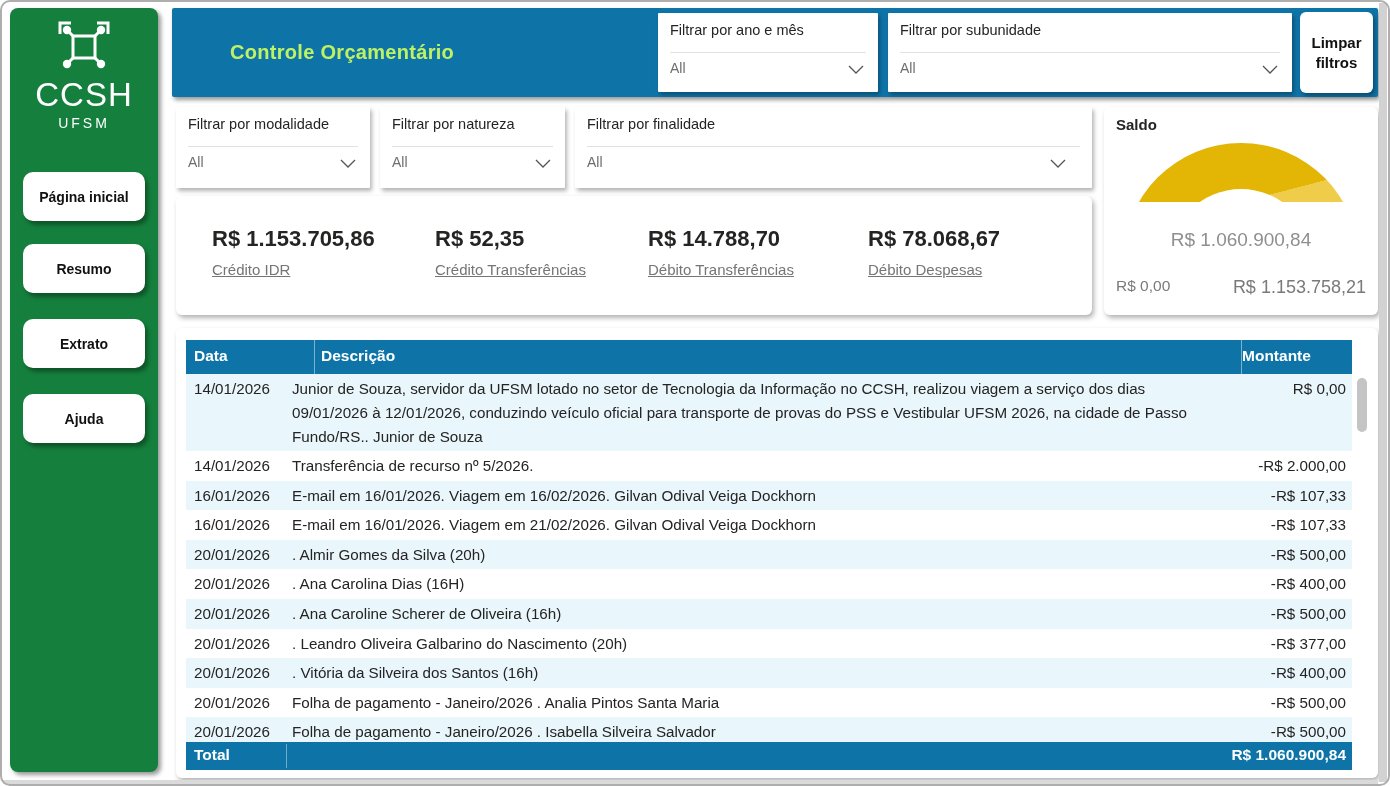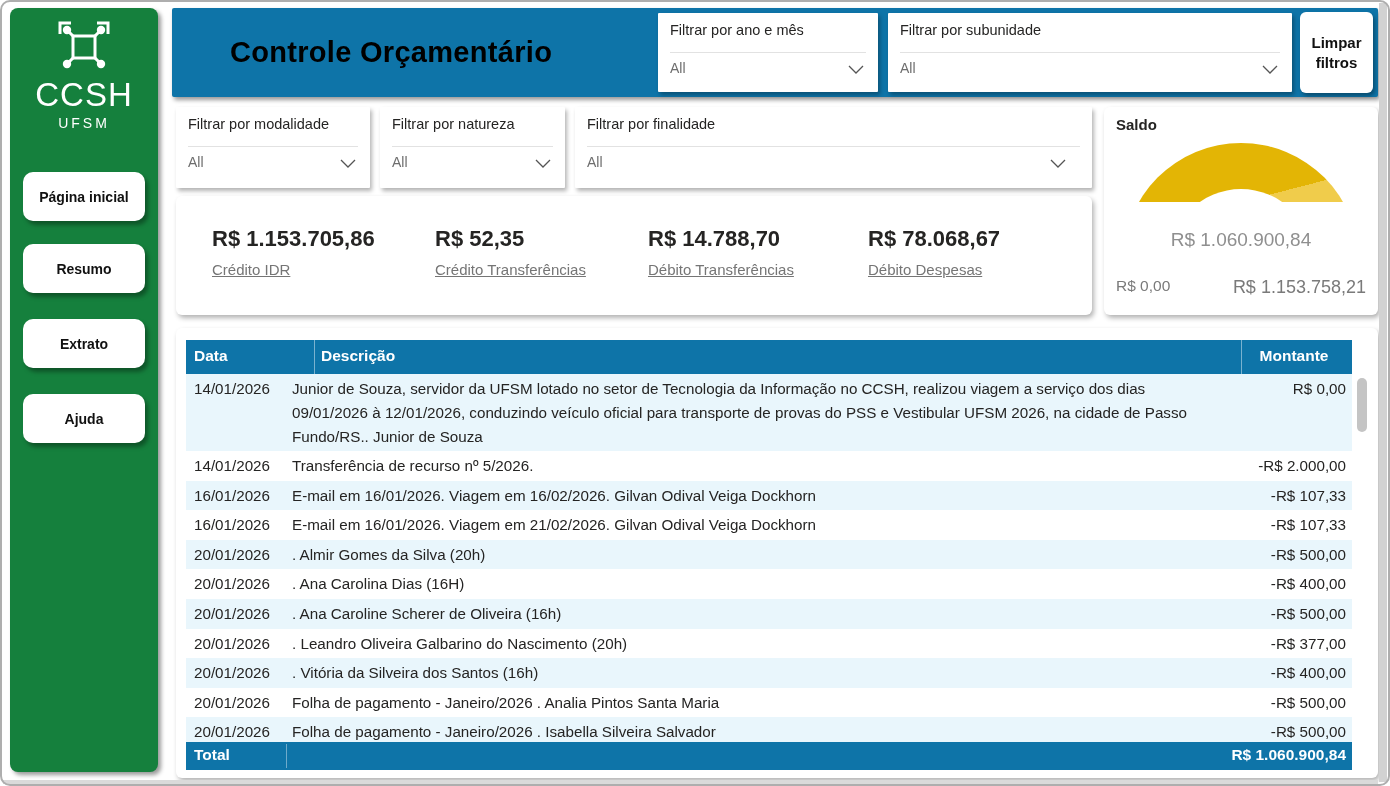--- a/index.html
+++ b/index.html
@@ -15,21 +15,21 @@
   .sidebar { position:absolute; left:10px; top:8px; width:148px; height:764px; background:#15803d; border-radius:8px; box-shadow:3px 3px 4px rgba(0,0,0,.4); }
   .logo-wrap { text-align:center; padding-top:12px; color:#fff; }
   .logo-acronym { font-size:33px; letter-spacing:1px; font-weight:400; line-height:1.05; }
   .logo-inst { font-size:14px; letter-spacing:3px; margin-top:2px; }
   .nav-btn { position:absolute; left:13px; width:122px; height:49px; background:#fff; border:none; border-radius:10px;
              box-shadow:3px 4px 4px rgba(0,0,0,.35); font-family:"Liberation Sans",sans-serif;
              font-size:14px; font-weight:bold; color:#111; cursor:pointer; display:flex; align-items:center; justify-content:center; }
 
   
   .header-band { position:absolute; left:172px; top:8px; width:1206px; height:89px; background:#0E74A8; border-radius:2px; box-shadow:2px 3px 4px rgba(0,0,0,.4); }
-  .page-title { position:absolute; left:58px; top:0; height:89px; display:flex; align-items:center; color:#000000; font-size:29px; font-weight:bold; letter-spacing:.3px; }
+  .page-title { position:absolute; left:58px; top:0; height:89px; display:flex; align-items:center; color:#bef264; font-size:20px; font-weight:bold; letter-spacing:.3px; }
 
   
   .slicer { position:absolute; background:#fff; border-radius:1px; box-shadow:2px 3px 4px rgba(0,0,0,.3); }
   .slicer-label { position:absolute; left:12px; top:9px; font-size:14.5px; color:#252423; white-space:nowrap; }
   .slicer-sep { position:absolute; left:12px; right:12px; top:39px; height:1px; background:#e2e2e2; }
   .slicer-value { position:absolute; left:12px; top:47px; font-size:14px; color:#6e6e6e; }
   .chevron { position:absolute; top:52px; width:16px; height:10px; }
   .chevron svg { display:block; }
 
   .clear-btn { position:absolute; left:1128px; top:4px; width:73px; height:81px; background:#fff; border:none; border-radius:6px;
@@ -49,21 +49,21 @@
   .gauge-hole { position:absolute; left:65px; top:82px; width:144px; height:72px; border-radius:72px 72px 0 0; background:#fff; }
   .gauge-value { position:absolute; left:0; right:0; top:122px; text-align:center; font-size:19px; color:#8f8f8f; }
   .gauge-min { position:absolute; left:12px; top:170px; font-size:15.5px; color:#7a7a7a; }
   .gauge-max { position:absolute; right:12px; top:170px; font-size:18px; color:#7a7a7a; }
 
   
   .table-card { position:absolute; left:176px; top:328px; width:1202px; height:450px; background:#fff; border-radius:6px; box-shadow:2px 3px 5px rgba(0,0,0,.3); }
   .t-head { position:absolute; left:10px; top:12px; width:1166px; height:34px; background:#0E74A8; display:flex; color:#fff; font-weight:bold; font-size:15.5px; }
   .th-data { width:100px; padding:7px 0 0 8px; }
   .th-desc { width:927px; padding:7px 0 0 6px; border-left:1px solid rgba(255,255,255,.45);margin-left:28px; }
-  .th-mont { flex:1; padding:7px 6px 0 0; text-align:center; border-left:1px solid rgba(255,255,255,.45); }
+  .th-mont { flex:1; padding:7px 6px 0 0; text-align:left; border-left:1px solid rgba(255,255,255,.45); }
   .t-body { position:absolute; left:10px; top:46px; width:1166px; height:368px; overflow:hidden; }
   .t-row { display:flex; align-items:flex-start; min-height:29.6px; font-size:15.2px; color:#252423; }
   .t-row.alt { background:#E9F6FC; }
   .td-date { width:100px; padding:3px 0 2px 8px; line-height:24px; white-space:nowrap; }
   .td-desc { width:927px; padding:3px 10px 2px 6px; line-height:24px; }
   .td-amt  { flex:1; padding:3px 6px 2px 0; line-height:24px; text-align:right; white-space:nowrap; }
   .t-total { position:absolute; left:10px; top:414px; width:1166px; height:28px; background:#0E74A8; color:#fff; font-weight:bold; font-size:15.5px; }
   .t-total .tt-label { position:absolute; left:8px; top:4px; }
   .t-total .tt-sep { position:absolute; left:100px; top:2px; bottom:2px; width:1px; background:rgba(255,255,255,.4); }
   .t-total .tt-value { position:absolute; right:6px; top:4px; }

